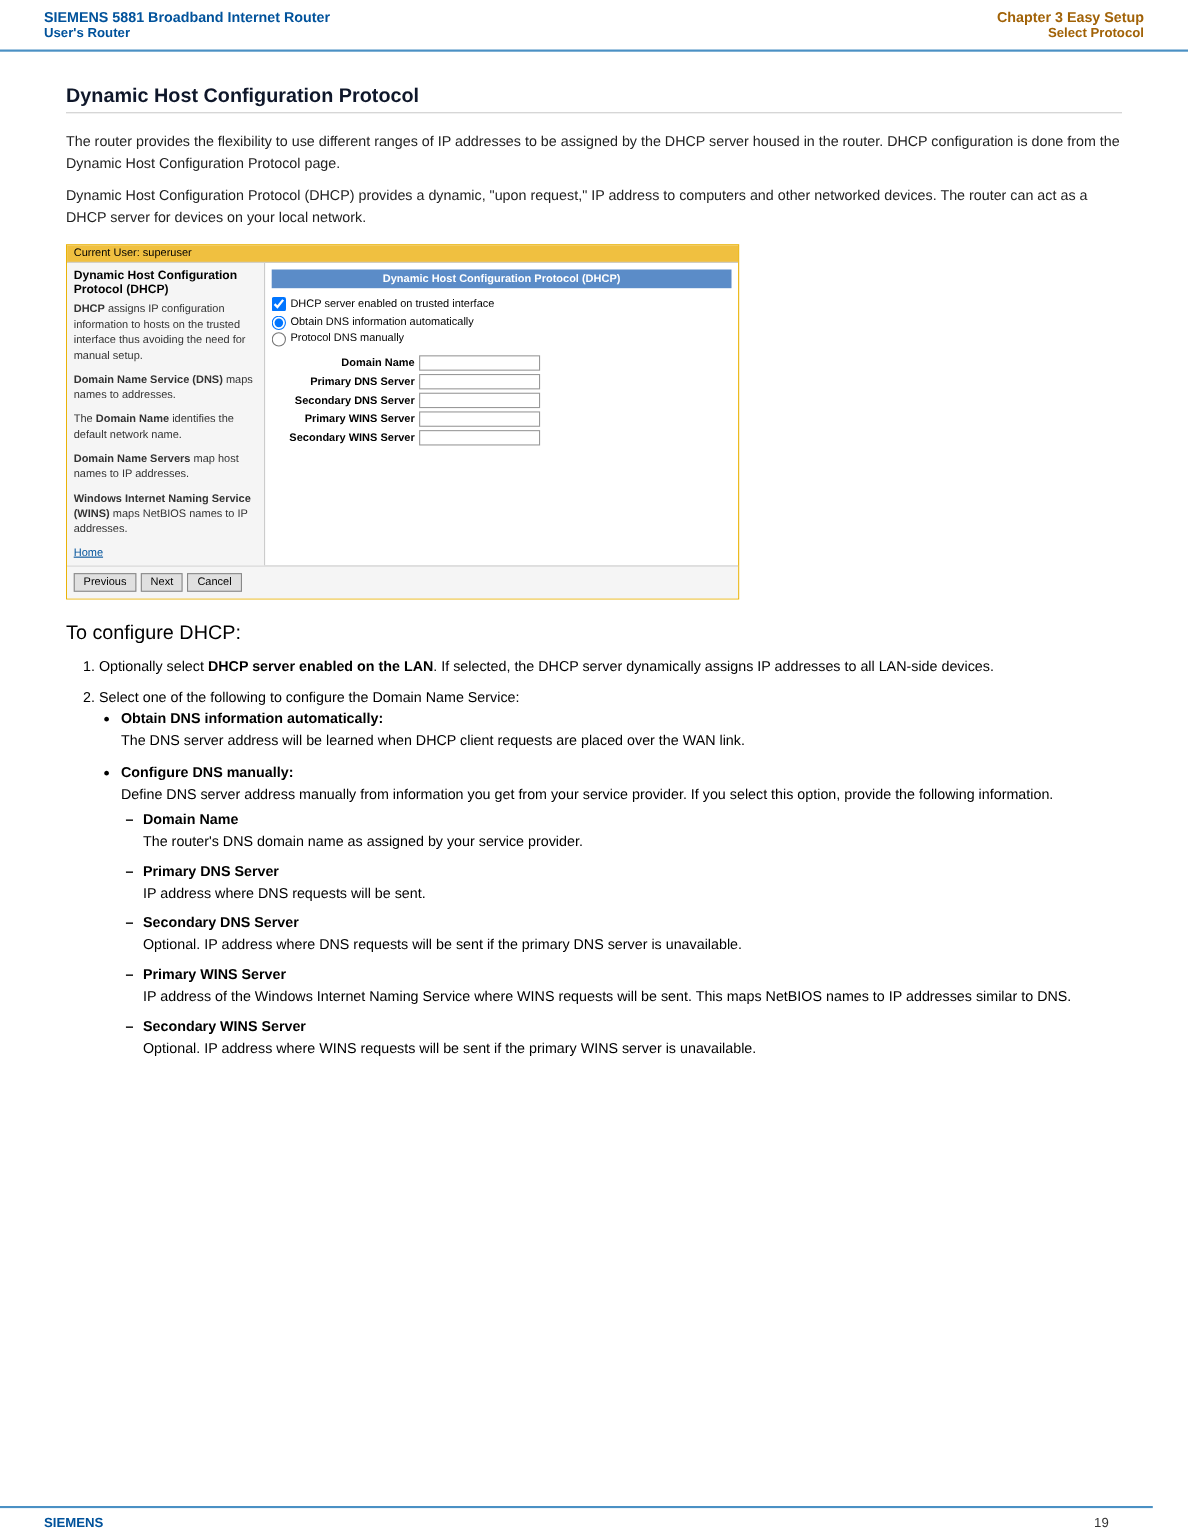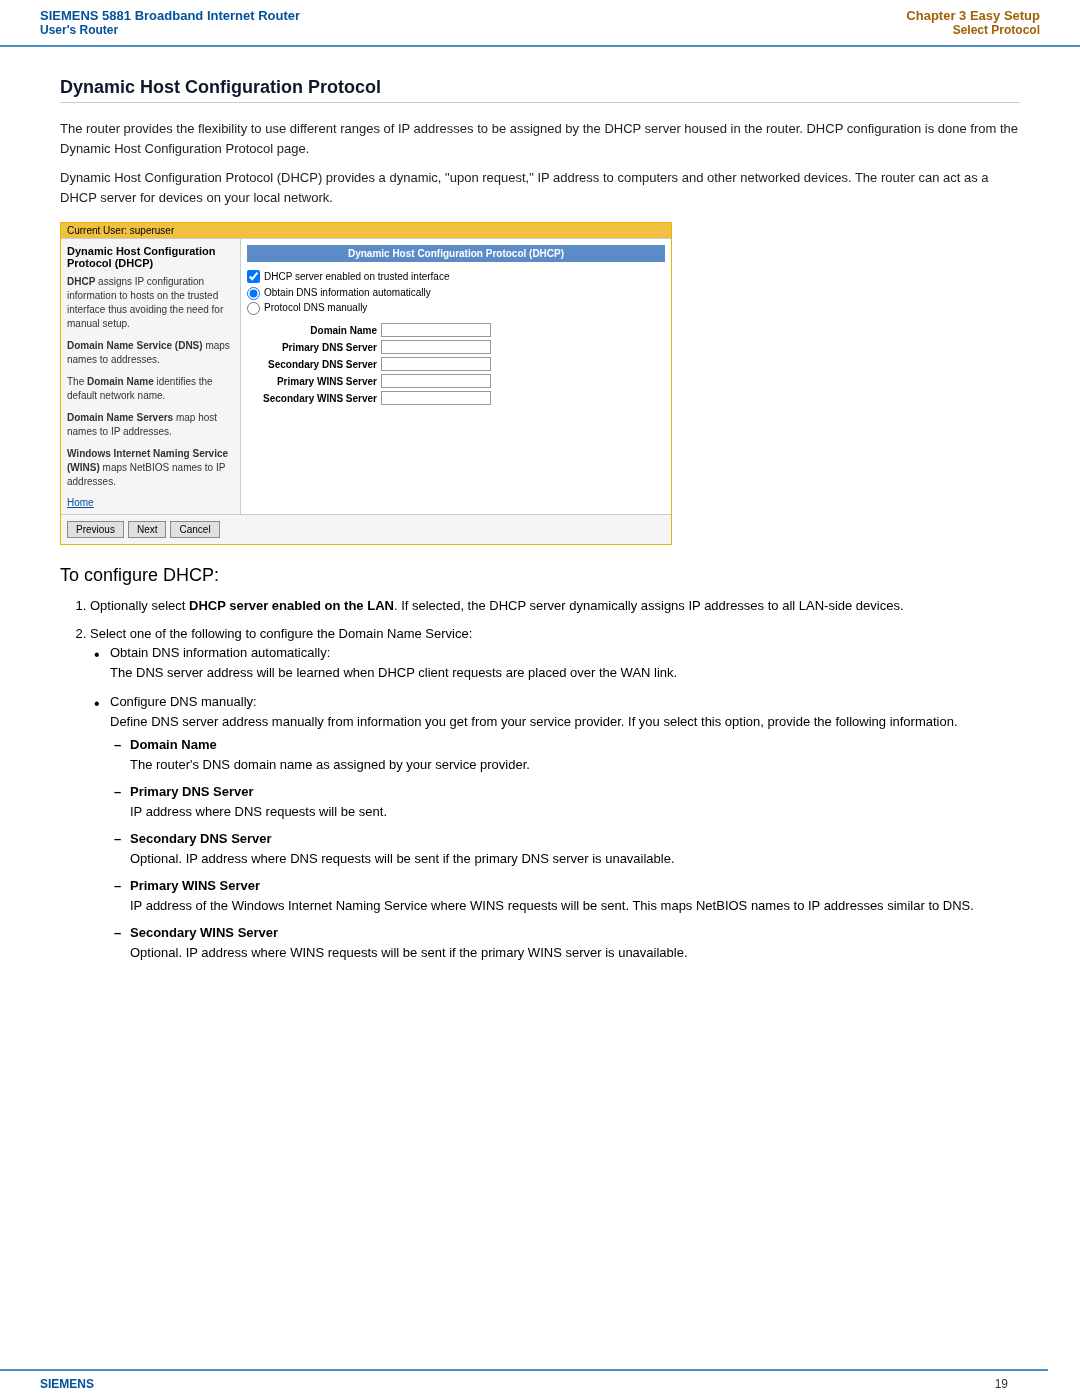--- a/index.html
+++ b/index.html
@@ -220,21 +220,21 @@
     }
 
     ul.bullet-list > li::before {
       content: "•";
       position: absolute;
       left: -16px;
       font-size: 16px;
     }
 
     .bullet-title {
-      font-weight: normal;
+      font-weight: bold;
     }
 
     .sub-list {
       list-style: none;
       padding-left: 20px;
       margin-top: 4px;
     }
 
     .sub-list li {
       position: relative;

